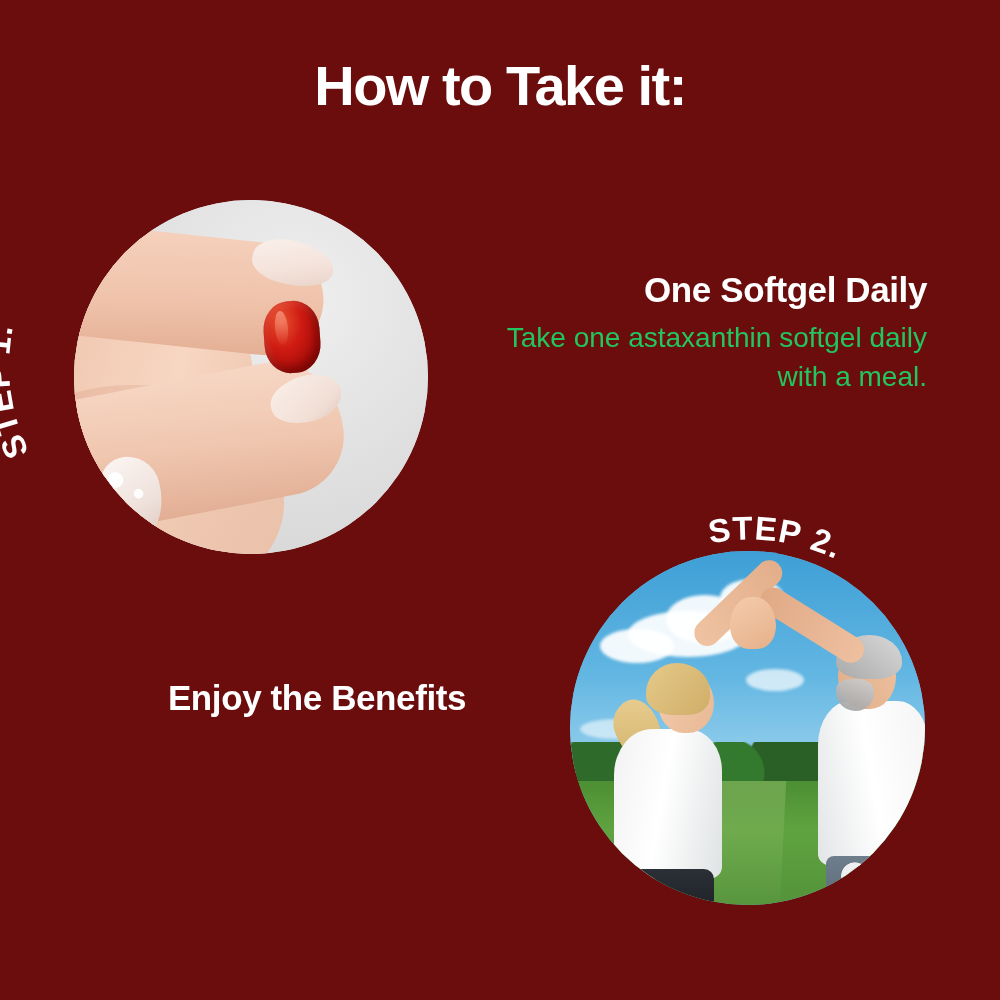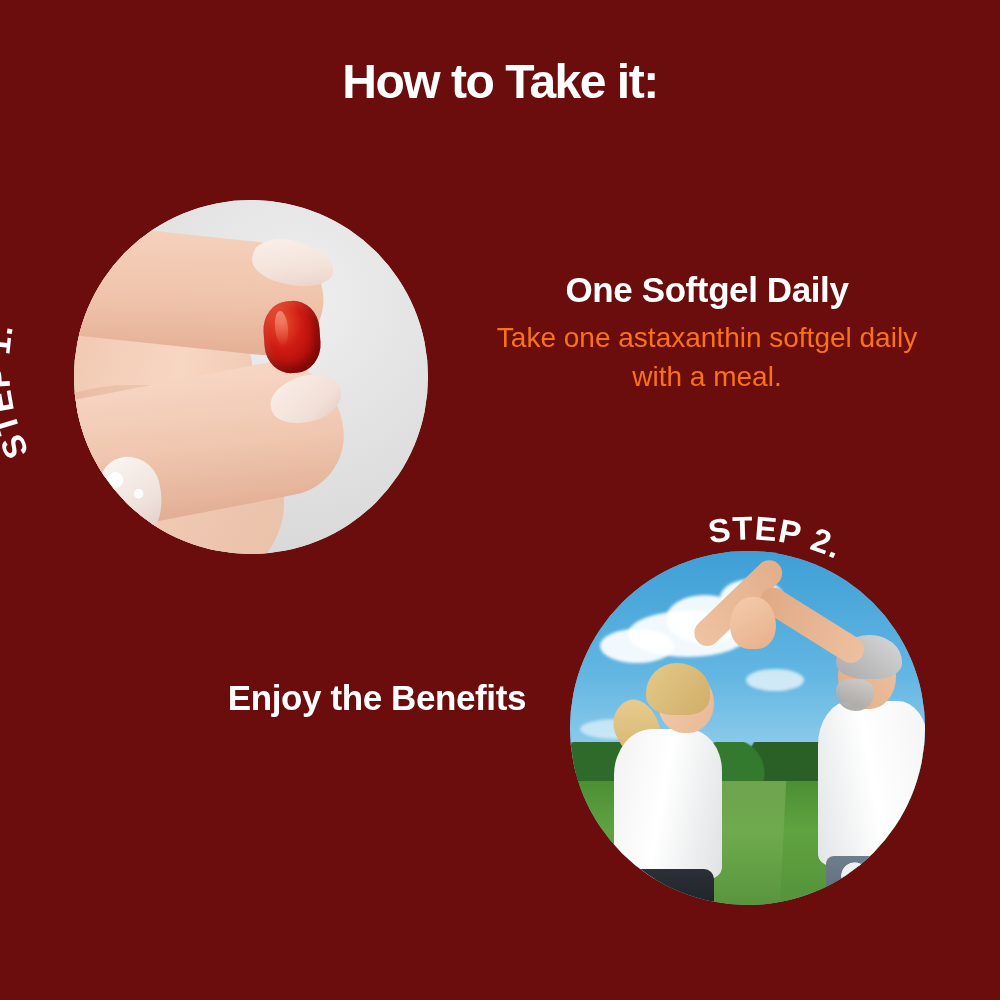--- a/index.html
+++ b/index.html
@@ -23,21 +23,21 @@
   }
 
   
   .page-title {
     position: absolute;
     left: 0;
     top: 58px;
     width: 1000px;
     text-align: center;
     color: #FFFFFF;
-    font-size: 48px;
+    font-size: 56px;
     font-weight: bold;
     letter-spacing: -1.5px;
     line-height: 1;
     white-space: nowrap;
   }
 
   
   .photo-circle {
     position: absolute;
     border-radius: 50%;
@@ -375,38 +375,38 @@
     font-weight: bold;
     letter-spacing: 1px;
   }
 
   
   .step-text { position: absolute; }
   #step1-text {
     left: 487px;
     top: 270px;
     width: 440px;
-    text-align: center;
+    text-align: right;
   }
   #step2-text {
-    left: 74px;
+    left: 91px;
     top: 678px;
     width: 452px;
-    text-align: right;
+    text-align: center;
   }
   .step-heading {
     color: #FFFFFF;
     font-size: 35px;
     font-weight: bold;
     letter-spacing: -0.4px;
     line-height: 1.15;
     margin: 0 0 9px 0;
   }
   .step-body {
-    color: #f97316;
+    color: #22c55e;
     font-size: 28px;
     font-weight: normal;
     line-height: 1.38;
     margin: 0;
   }
 </style>
 </head>
 <body>
 
 <div class="stage">

